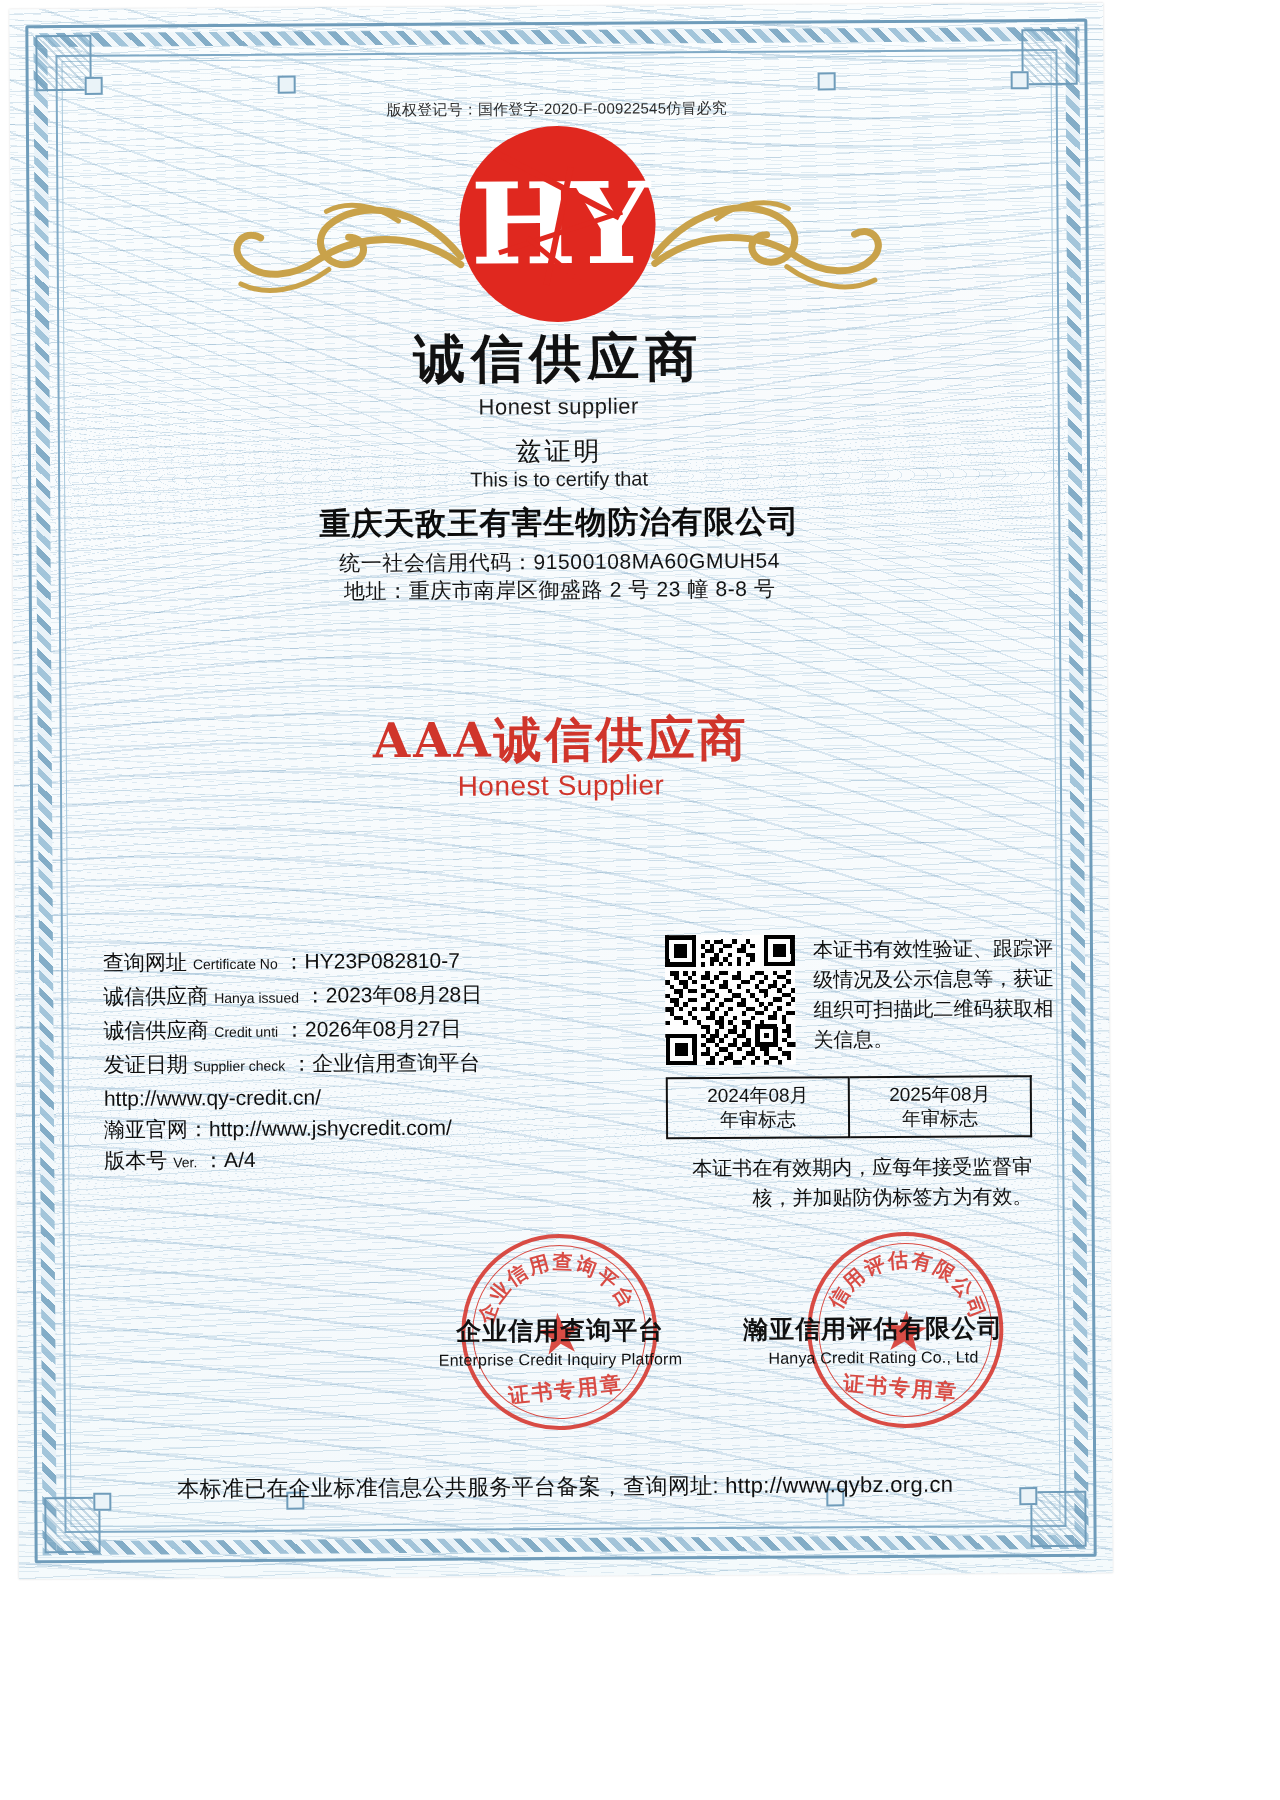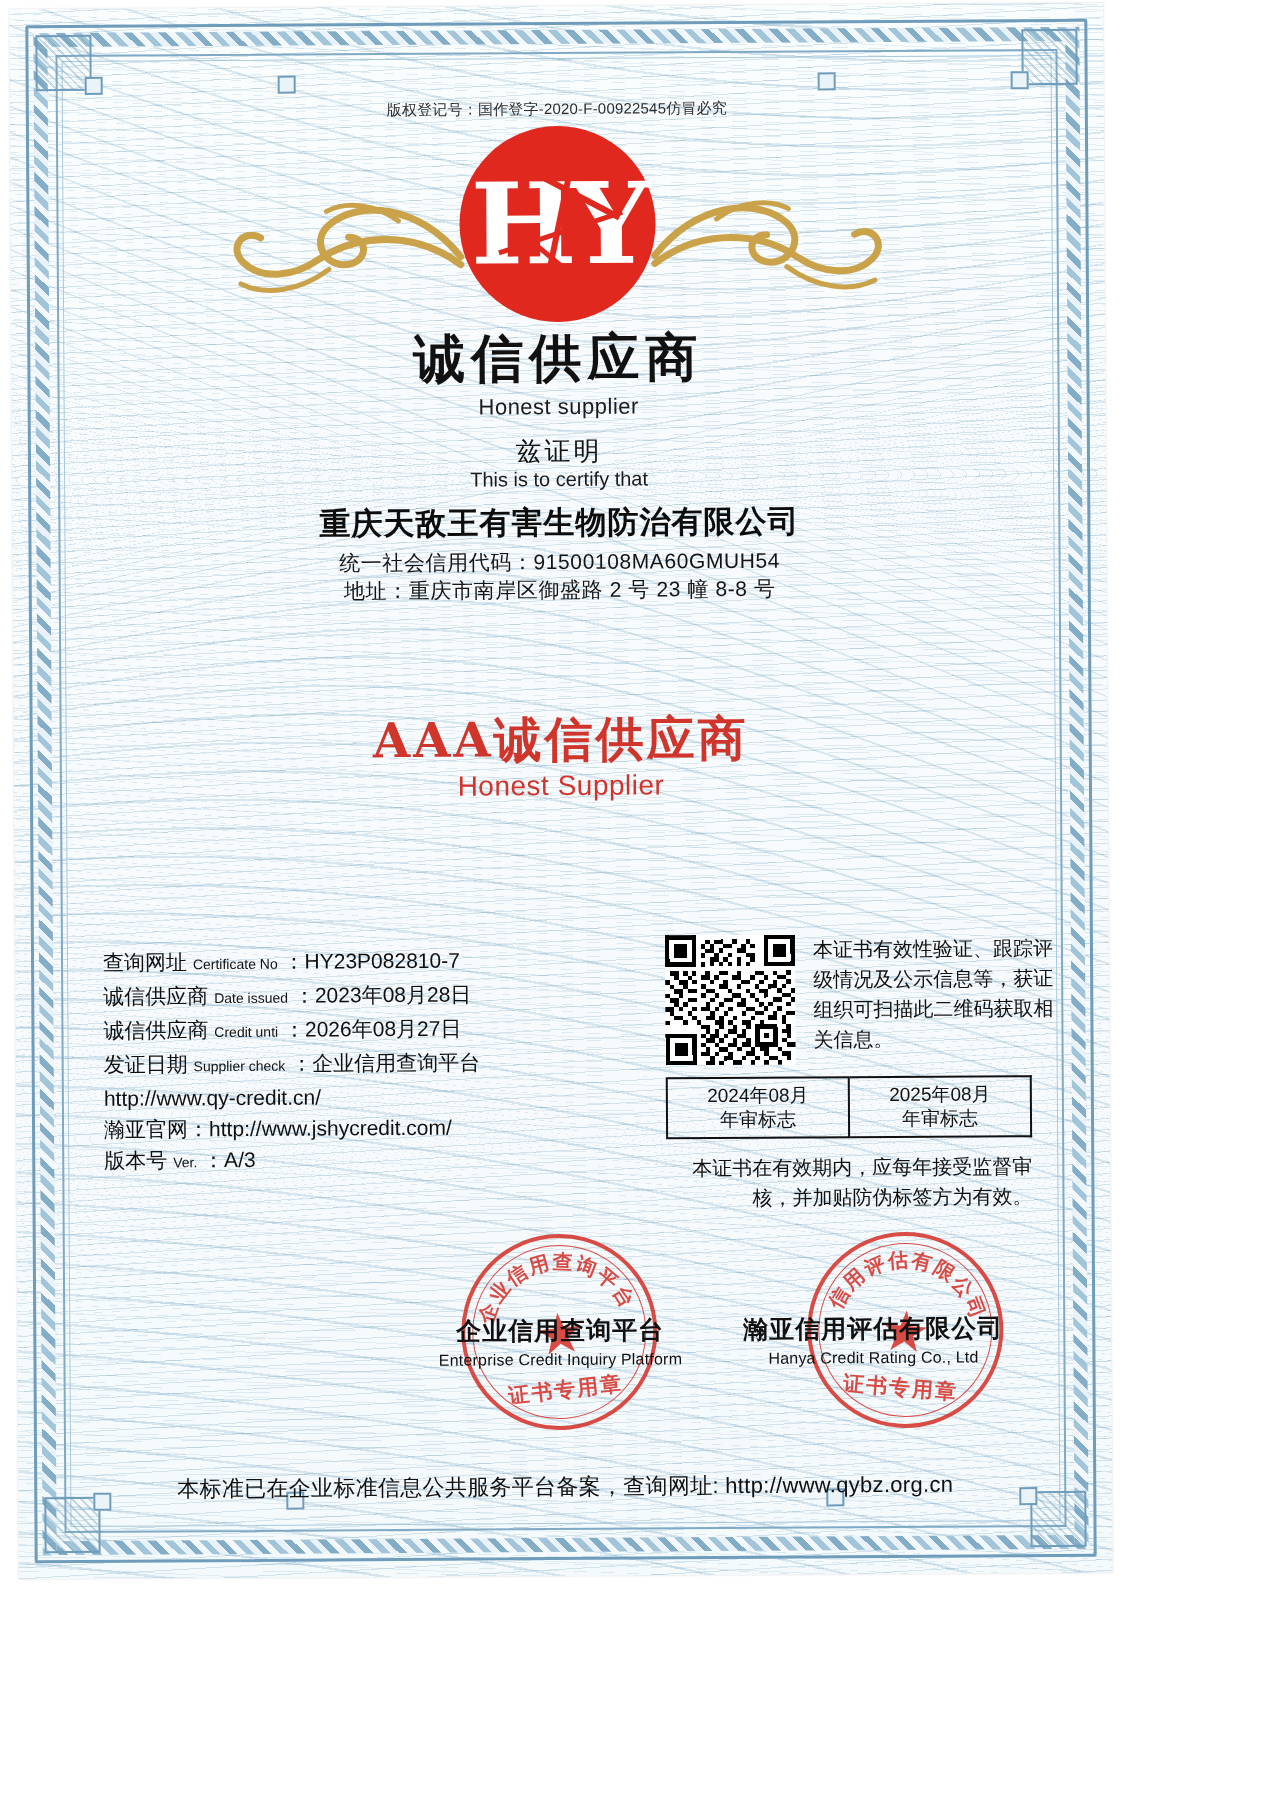--- a/index.html
+++ b/index.html
@@ -343,39 +343,39 @@
     <div class="award-en">Honest Supplier</div>
 
     <div class="details">
       <div class="row">
         <span class="lbl-cn">查询网址</span>
         <span class="lbl-en">Certificate No</span>
         <span>：HY23P082810-7</span>
       </div>
       <div class="row">
         <span class="lbl-cn">诚信供应商</span>
-        <span class="lbl-en">Date issued</span>
+        <span class="lbl-en">Hanya issued</span>
         <span>：2023年08月28日</span>
       </div>
       <div class="row">
         <span class="lbl-cn">诚信供应商</span>
         <span class="lbl-en">Credit unti</span>
         <span>：2026年08月27日</span>
       </div>
       <div class="row">
         <span class="lbl-cn">发证日期</span>
         <span class="lbl-en">Supplier check</span>
         <span>：企业信用查询平台</span>
       </div>
       <div class="row url">http://www.qy-credit.cn/</div>
       <div class="row url">瀚亚官网：http://www.jshycredit.com/</div>
       <div class="row">
         <span class="lbl-cn">版本号</span>
         <span class="lbl-en">Ver.</span>
-        <span>：A/3</span>
+        <span>：A/4</span>
       </div>
     </div>
 
     <div class="qr">
       <svg width="130" height="130" viewBox="0 0 29 29" shape-rendering="crispEdges">
         <rect width="29" height="29" fill="#ffffff"></rect>
         <g fill="#000000">
 
           <rect x="0" y="0" width="7" height="1"></rect>
             <rect x="0" y="6" width="7" height="1"></rect>

